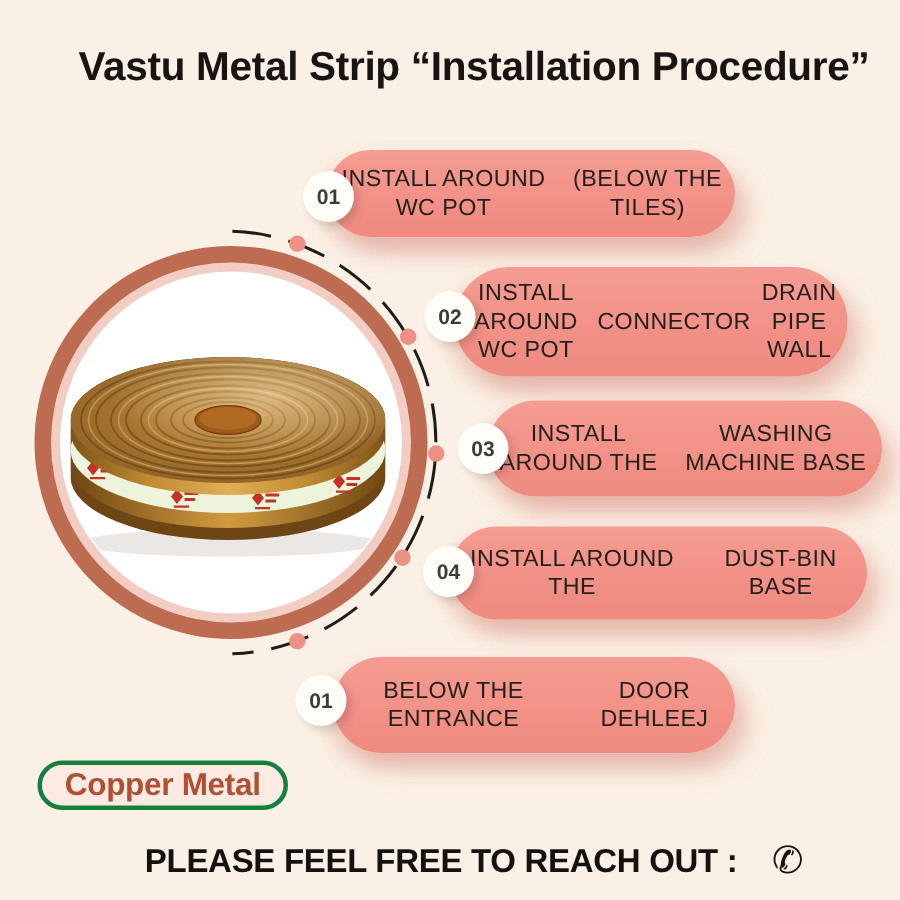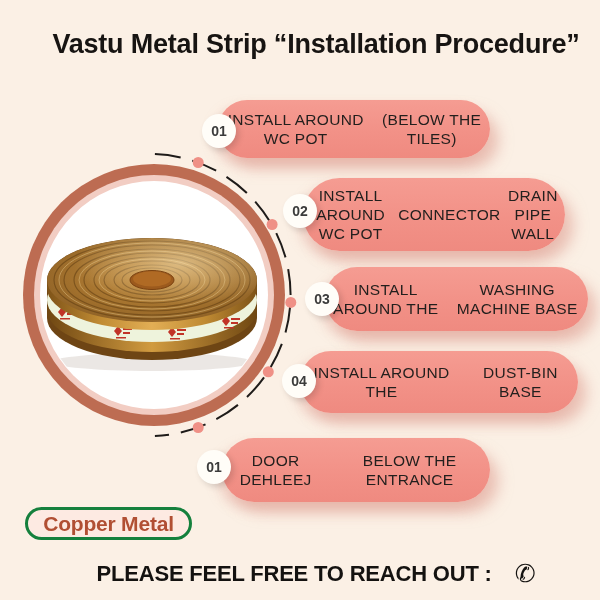--- a/index.html
+++ b/index.html
@@ -189,22 +189,22 @@
   </div>
   <div class="pill" id="pill3">
     <div>INSTALL AROUND THE</div>
     <div>WASHING MACHINE BASE</div>
   </div>
   <div class="pill" id="pill4">
     <div>INSTALL AROUND THE</div>
     <div>DUST-BIN BASE</div>
   </div>
   <div class="pill" id="pill5">
+    <div>BELOW THE ENTRANCE</div>
     <div>DOOR DEHLEEJ</div>
-    <div>BELOW THE ENTRANCE</div>
   </div>
 
   <div class="step-num" id="num1">01</div>
   <div class="step-num" id="num2">02</div>
   <div class="step-num" id="num3">03</div>
   <div class="step-num" id="num4">04</div>
   <div class="step-num" id="num5">01</div>
 
   <div class="badge">Copper Metal</div>
 

